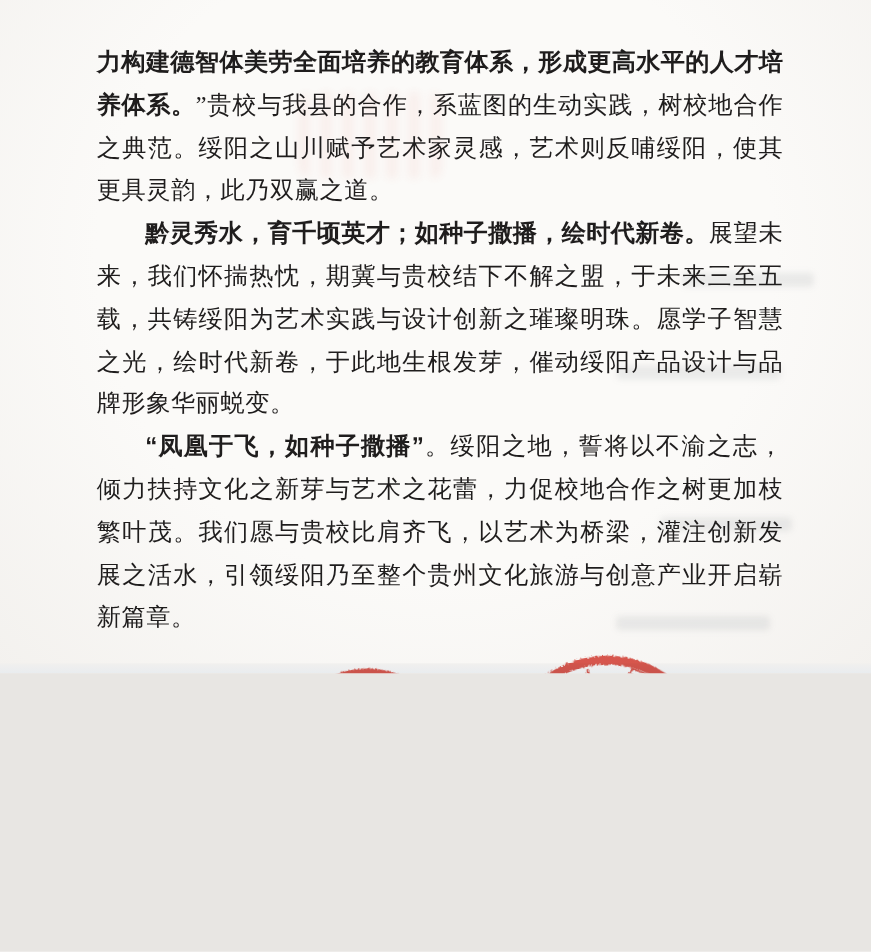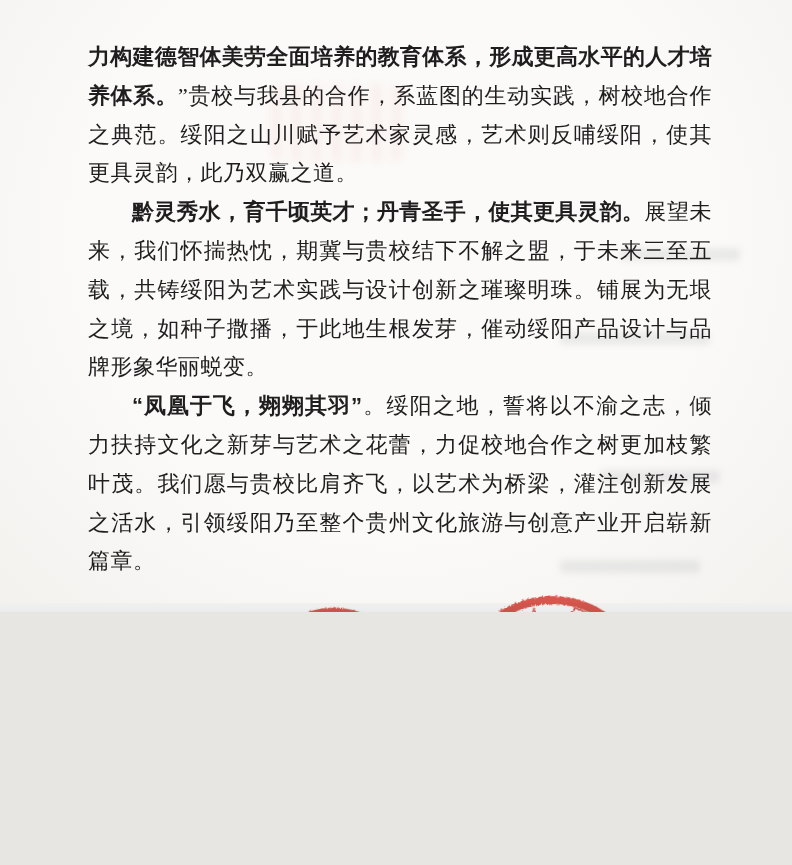--- a/index.html
+++ b/index.html
@@ -70,22 +70,22 @@
   <div class="ghost ghost-bar g1"></div>
   <div class="ghost ghost-bar g2"></div>
   <div class="ghost ghost-bar g3"></div>
   <div class="ghost ghost-bar g4"></div>
   <div class="ghost ghost-bottom"></div>
   <div class="ghost corner-mark"></div>
   <div class="scan-edge"></div>
 
   <div class="letter-body">
     <p><span class="lead-bold">力构建德智体美劳全面培养的教育体系，形成更高水平的人才培养体系。</span><span>”贵校与我县的合作，系蓝图的生动实践，树校地合作之典范。绥阳之山川赋予艺术家灵感，艺术则反哺绥阳，使其更具灵韵，此乃双赢之道。</span></p>
-    <p class="para-indent"><span class="lead-bold">黔灵秀水，育千顷英才；丹青圣手，使其更具灵韵。</span><span>展望未来，我们怀揣热忱，期冀与贵校结下不解之盟，于未来三至五载，共铸绥阳为艺术实践与设计创新之璀璨明珠。铺展为无垠之境，如种子撒播，于此地生根发芽，催动绥阳产品设计与品牌形象华丽蜕变。</span></p>
-    <p class="para-indent"><span class="lead-bold">“凤凰于飞，翙翙其羽”</span><span>。绥阳之地，誓将以不渝之志，倾力扶持文化之新芽与艺术之花蕾，力促校地合作之树更加枝繁叶茂。我们愿与贵校比肩齐飞，以艺术为桥梁，灌注创新发展之活水，引领绥阳乃至整个贵州文化旅游与创意产业开启崭新篇章。</span></p>
+    <p class="para-indent"><span class="lead-bold">黔灵秀水，育千顷英才；如种子撒播，绘时代新卷。</span><span>展望未来，我们怀揣热忱，期冀与贵校结下不解之盟，于未来三至五载，共铸绥阳为艺术实践与设计创新之璀璨明珠。愿学子智慧之光，绘时代新卷，于此地生根发芽，催动绥阳产品设计与品牌形象华丽蜕变。</span></p>
+    <p class="para-indent"><span class="lead-bold">“凤凰于飞，如种子撒播”</span><span>。绥阳之地，誓将以不渝之志，倾力扶持文化之新芽与艺术之花蕾，力促校地合作之树更加枝繁叶茂。我们愿与贵校比肩齐飞，以艺术为桥梁，灌注创新发展之活水，引领绥阳乃至整个贵州文化旅游与创意产业开启崭新篇章。</span></p>
   </div>
 
   <div class="sig sig-gov">绥阳县人民政府</div>
   <div class="sig sig-party">中共绥阳县委</div>
 
   <svg class="seal seal-left" viewBox="0 0 200 200">
     <defs>
       <filter id="roughL" x="-10%" y="-10%" width="120%" height="120%">
         <feTurbulence type="fractalNoise" baseFrequency="0.55" numOctaves="2" seed="7" result="n"></feTurbulence>
         <feDisplacementMap in="SourceGraphic" in2="n" scale="3.5"></feDisplacementMap>

